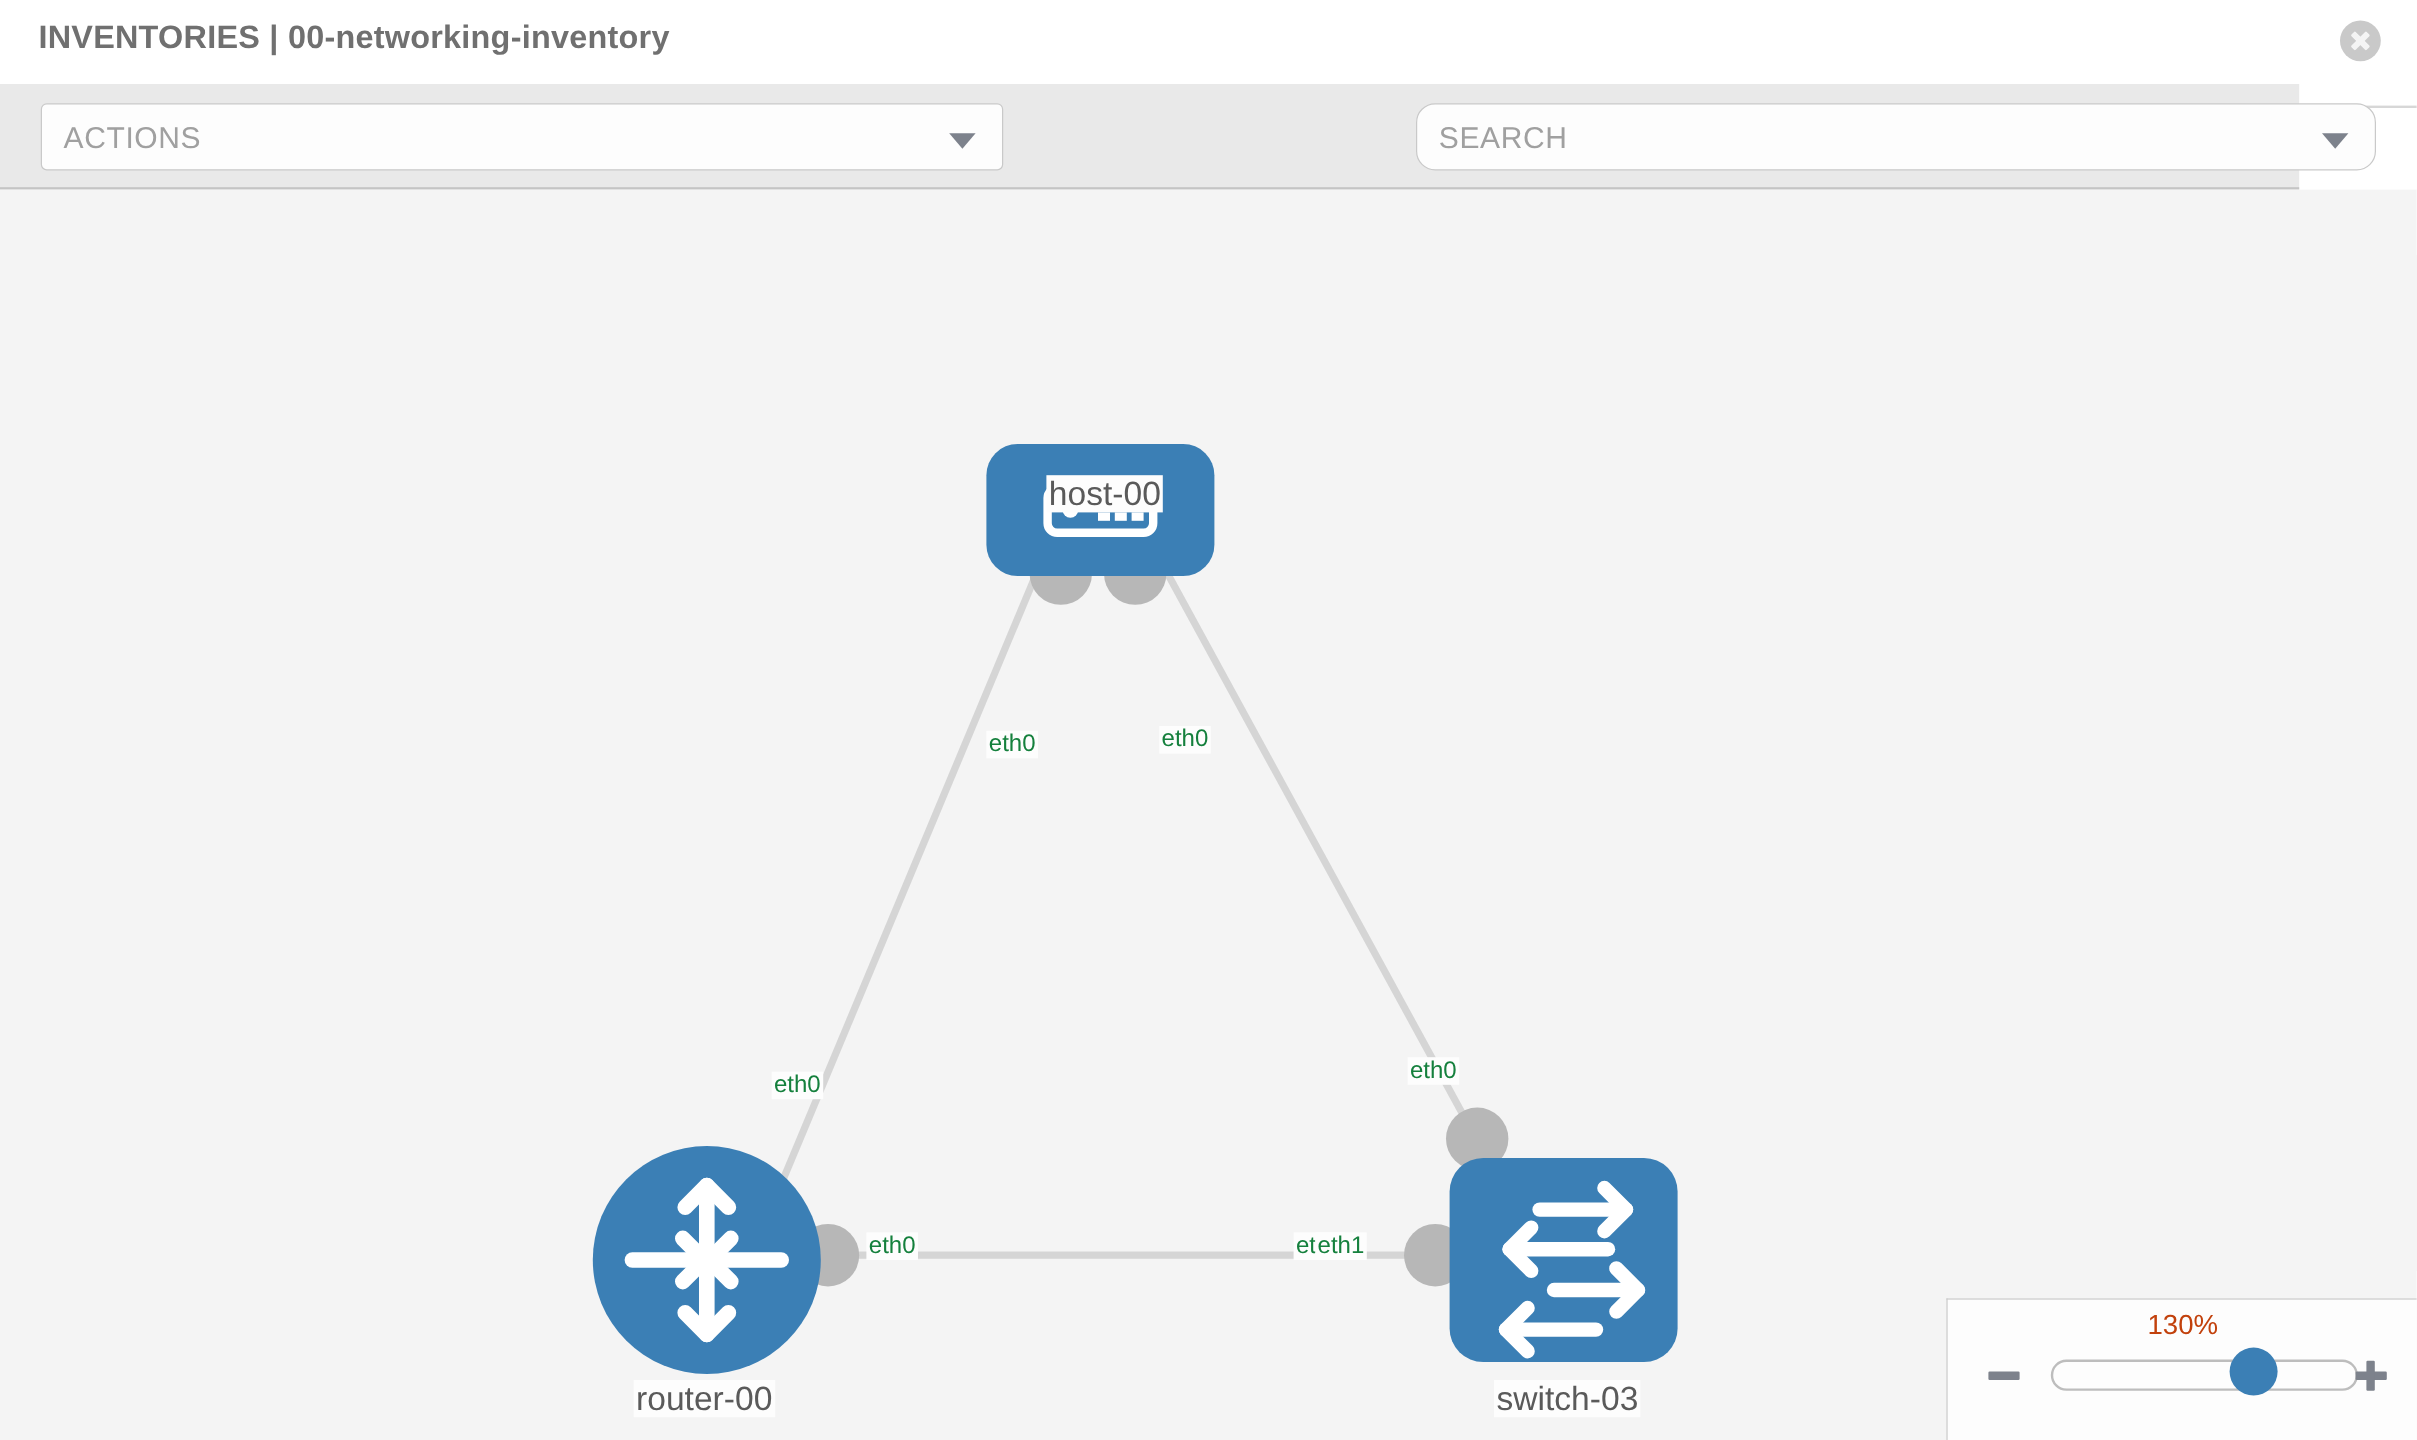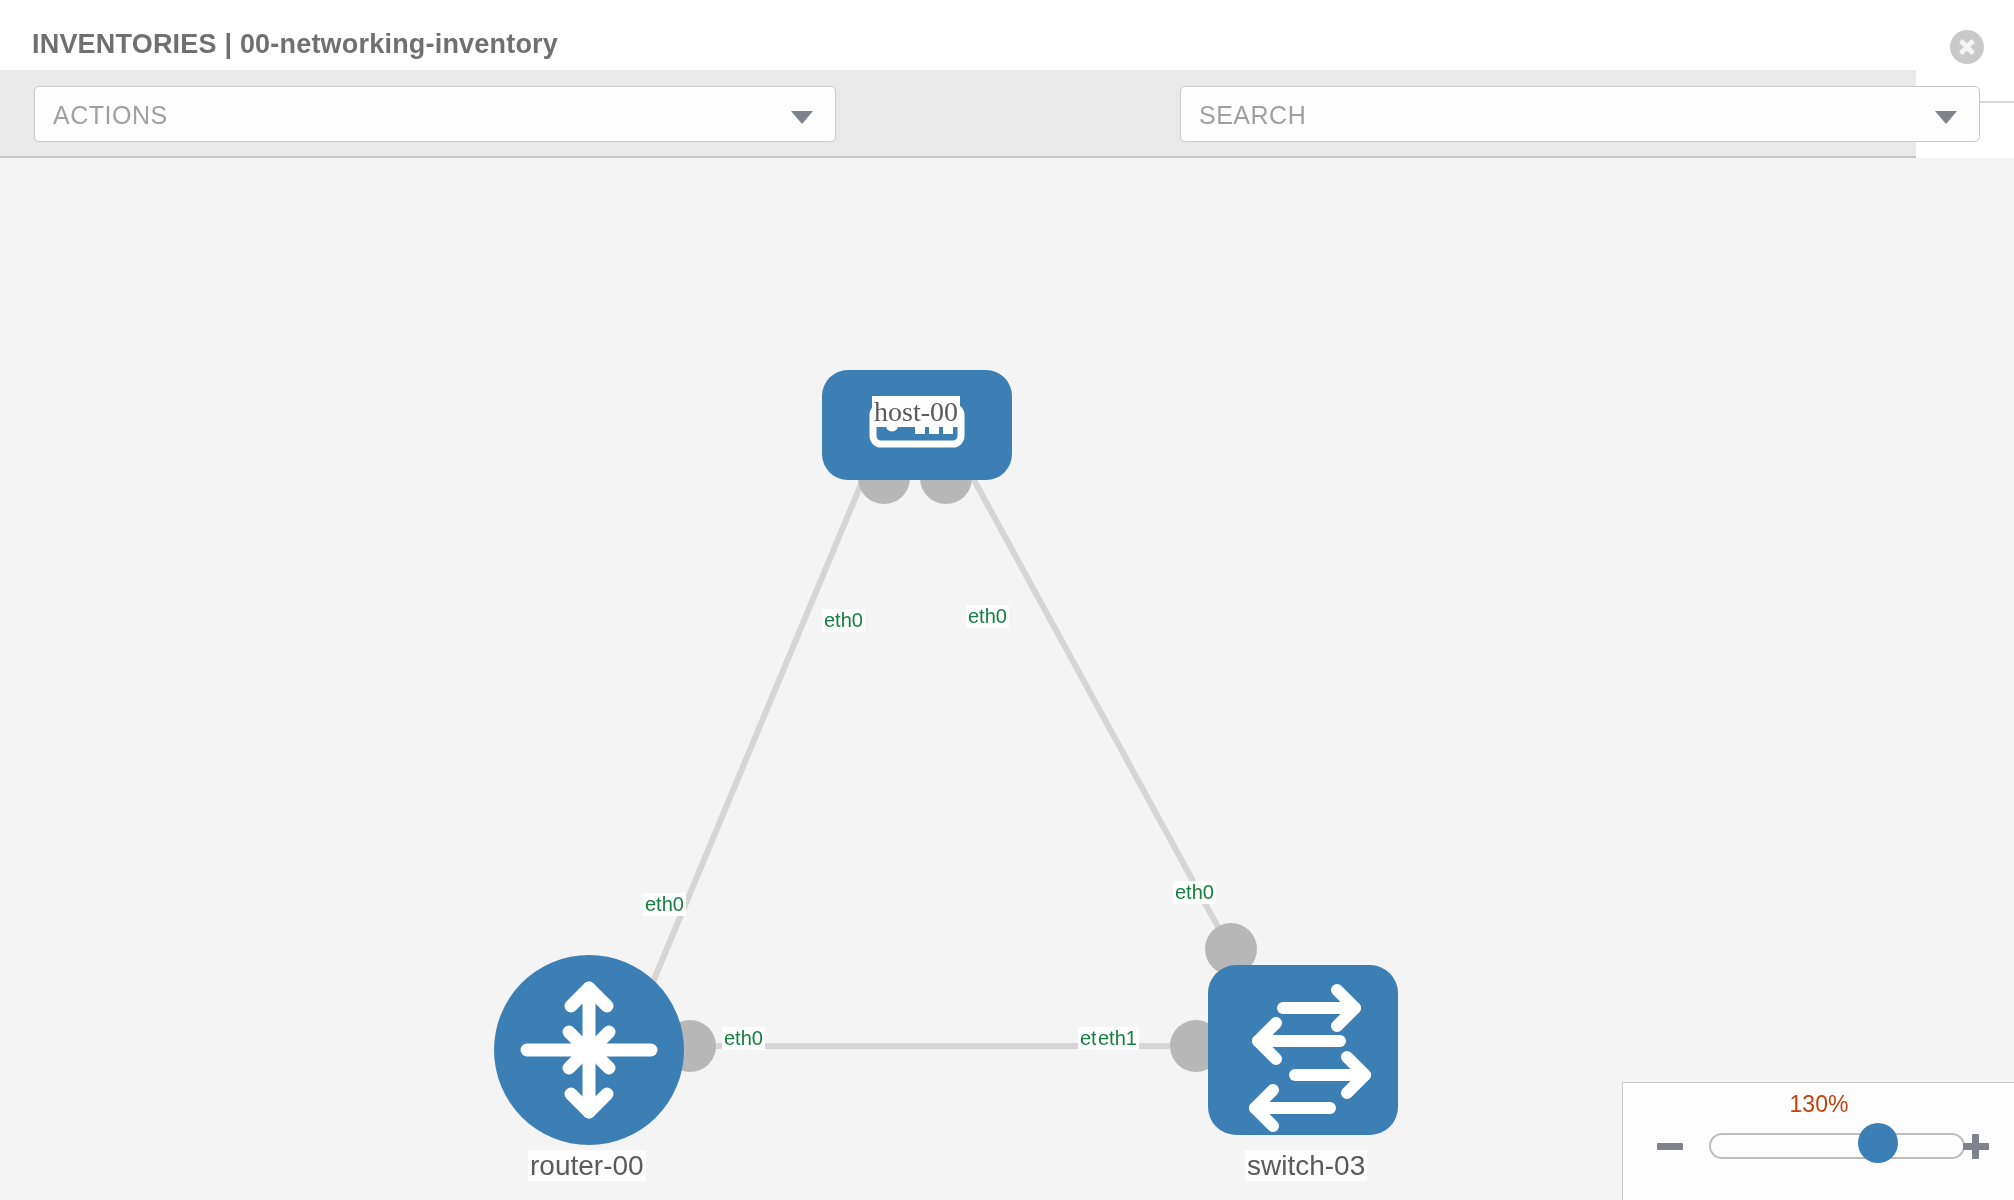--- a/index.html
+++ b/index.html
@@ -19,21 +19,20 @@
   }
 
   
   .header {
     position: absolute;
     top: 0; left: 0;
     width: 2014px;
     height: 90px;
     background: #ffffff;
     border-bottom: 2px solid #d7d7d7;
-    margin-top: 13px;
   }
   .header-title {
     position: absolute;
     left: 32px;
     top: 16px;
     font-size: 27px;
     font-weight: bold;
     color: #707070;
     letter-spacing: 0.2px;
     white-space: nowrap;
@@ -101,21 +100,21 @@
   }
   .wrench-icon { left: 1041px; }
   .key-icon    { left: 1110px; }
 
   .search-box {
     position: absolute;
     left: 1180px; top: 16px;
     width: 800px; height: 56px;
     background: #fdfdfd;
     border: 1px solid #c9c9c9;
-    border-radius: 5px;
+    border-radius: 16px;
     cursor: text;
   }
   .search-label {
     position: absolute;
     left: 18px; top: 14px;
     font-size: 25px;
     color: #a0a0a0;
     letter-spacing: 0.5px;
   }
 
@@ -316,21 +315,21 @@
 
           <line x1="1295" y1="917" x2="1365" y2="917"></line>
           <polyline points="1347,899 1365,917 1347,935"></polyline>
 
           <line x1="1330" y1="950" x2="1255" y2="950"></line>
           <polyline points="1273,932 1255,950 1273,968"></polyline>
         </g>
       </g>
     </svg>
 
-    <div class="node-label" style="left:872px; top:238px;font-family:Liberation Serif, serif;">host-00</div>
+    <div class="node-label" style="left:872px; top:238px;">host-00</div>
 
     <div class="node-label" style="left:528px; top:992px;">router-00</div>
 
     <div class="node-label" style="left:1245px; top:992px;">switch-03</div>
 
     <div class="iface-label" style="left:822px; top:451px;">eth0</div>
 
     <div class="iface-label" style="left:966px; top:447px;">eth0</div>
 
     <div class="iface-label" style="left:643px; top:735px;">eth0</div>

